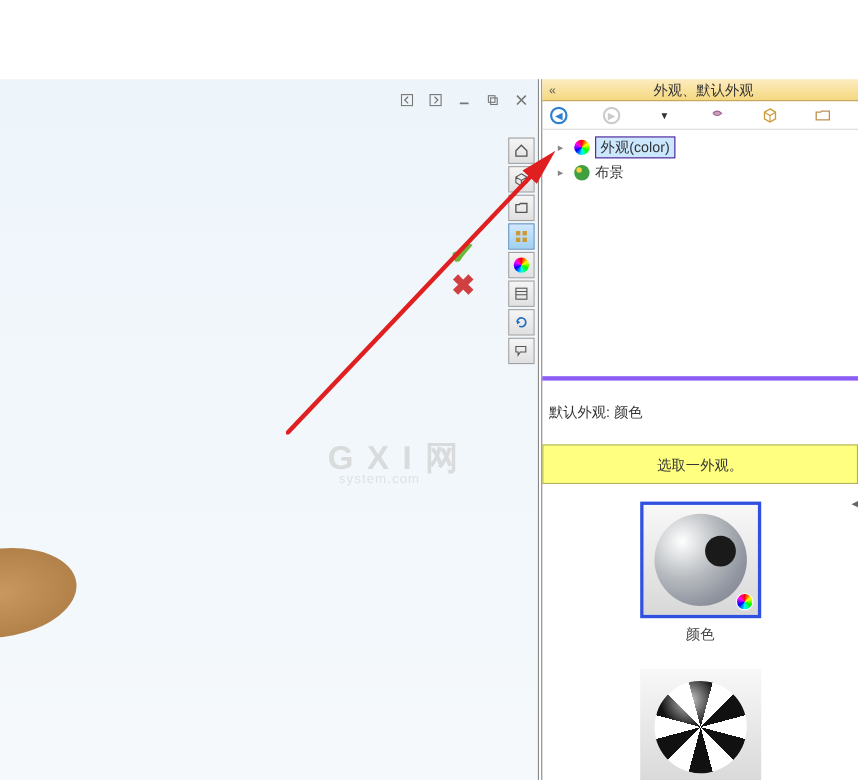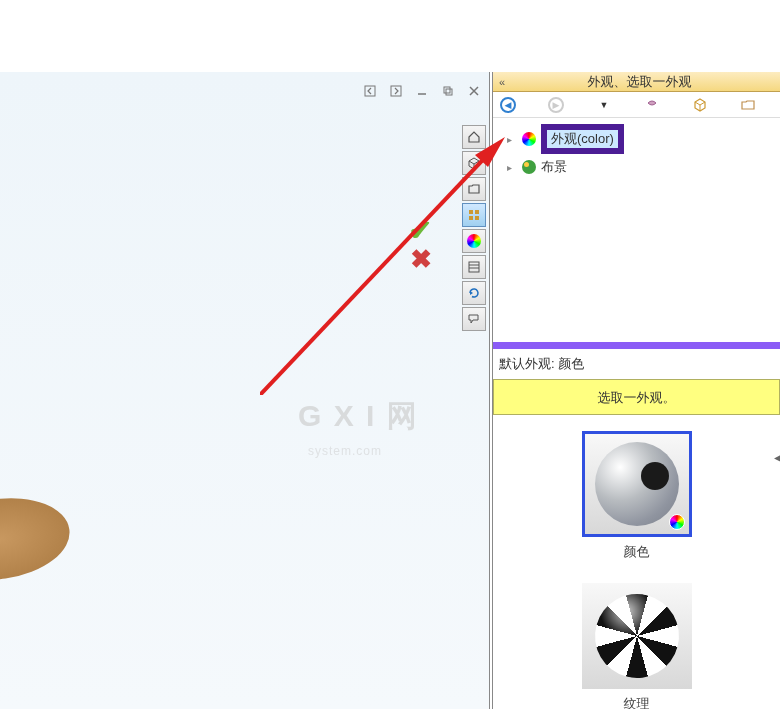--- a/index.html
+++ b/index.html
@@ -60,21 +60,21 @@
       top: 324px;
       color: rgba(200,200,200,0.6);
       font-size: 30px;
       font-weight: bold;
       letter-spacing: 2px;
       pointer-events: none;
     }
     .watermark-sub {
       position: absolute;
       left: 308px;
-      top: 372px;
+      top: 356px;
       color: rgba(200,200,200,0.45);
       font-size: 12px;
       letter-spacing: 1px;
       pointer-events: none;
     }
     .arrow {
       position: absolute;
       left: 260px;
       top: 135px;
       width: 260px;
@@ -241,27 +241,27 @@
       position: absolute;
       top: 2px; left: 2px;
       width: 8px; height: 2px;
       background: #888;
     }
     .tree-label {
       color: #333;
     }
     .tree-label.selected {
       background: #cce8ff;
-      border: 6px solid #4c1d95;
+      border: 1px solid #4c1d95;
       padding: 0 4px;
     }
     .default-label {
-      padding: 6px 6px;
+      padding: 20px 6px;
       color: #333;
-      border-top: 7px solid #8b5cf6;
+      border-top: 4px solid #8b5cf6;
     }
     .yellow-bar {
       background: #ffff80;
       border: 1px solid #b0b060;
       height: 36px;
       padding: 2px 18px;
       color: #333;
       text-align: center;
       line-height: 32px;
     }
@@ -424,21 +424,21 @@
   <div class="vt-btn">
       <svg width="14" height="14" viewBox="0 0 14 14">
         <path d="M2 3 L11 3 L11 8 L6 8 L4 11 L4 8 L2 8 Z" fill="none" stroke="#555" stroke-width="1"></path>
       </svg>
     </div>
 </div>
 
 <div class="right-panel">
   <div class="panel-header">
     <span class="panel-collapse">«</span>
-    <span class="panel-title">外观、选取一外观</span>
+    <span class="panel-title">外观、默认外观</span>
   </div>
   <div class="nav-toolbar">
     <div class="nav-btn">
         <div class="back-circle">◀</div>
       </div>
     <div class="nav-btn">
         <div class="fwd-circle">▶</div>
       </div>
     <div class="nav-btn" style="font-size:9px;color:#333">▼</div>
     <div class="nav-btn">

